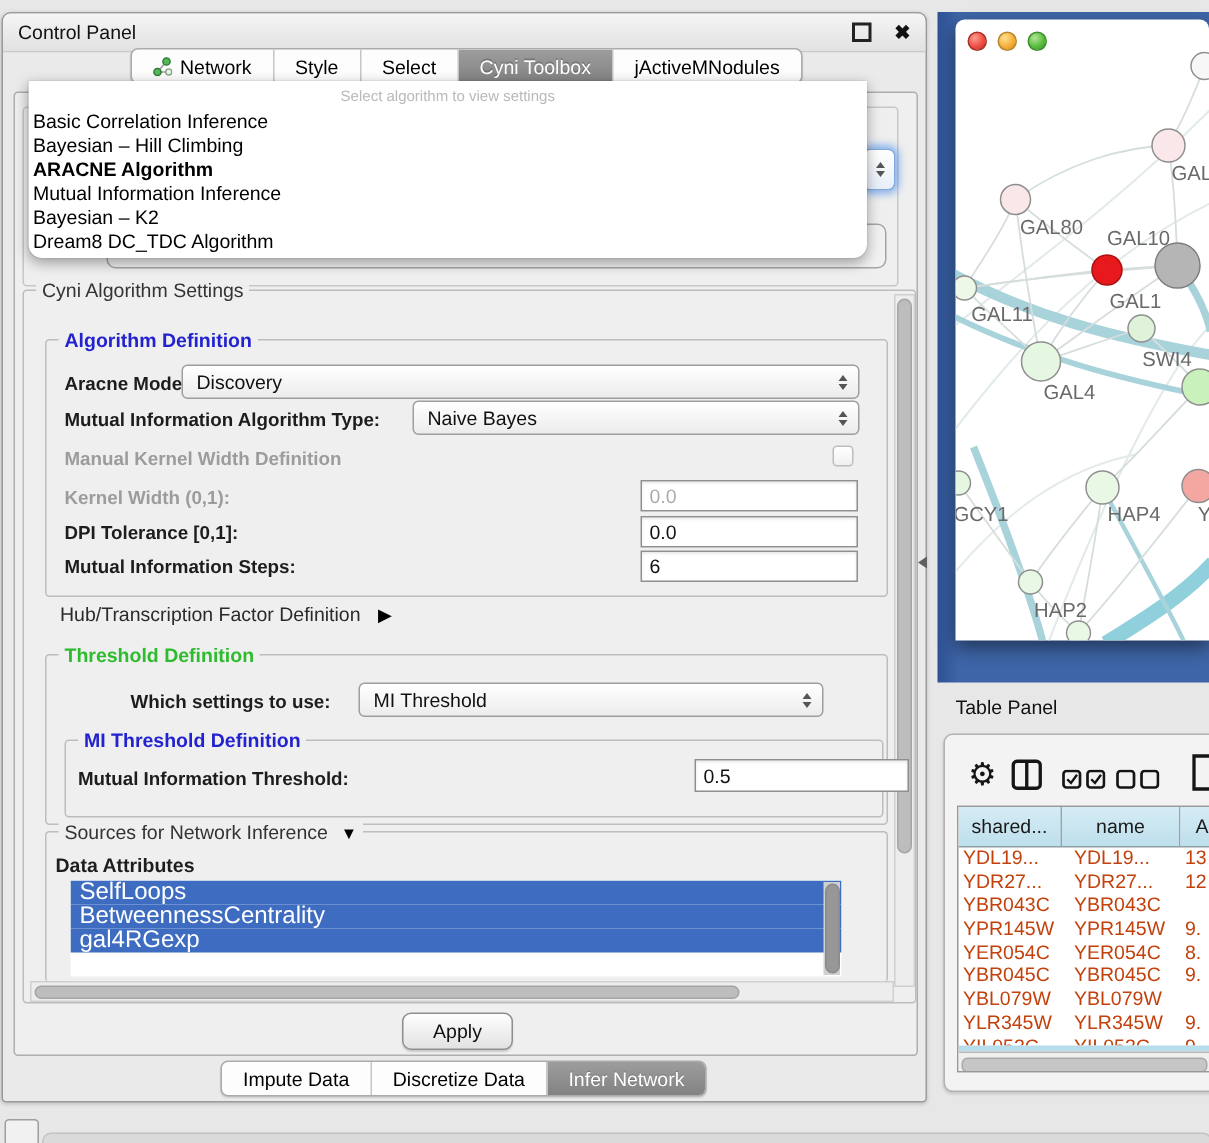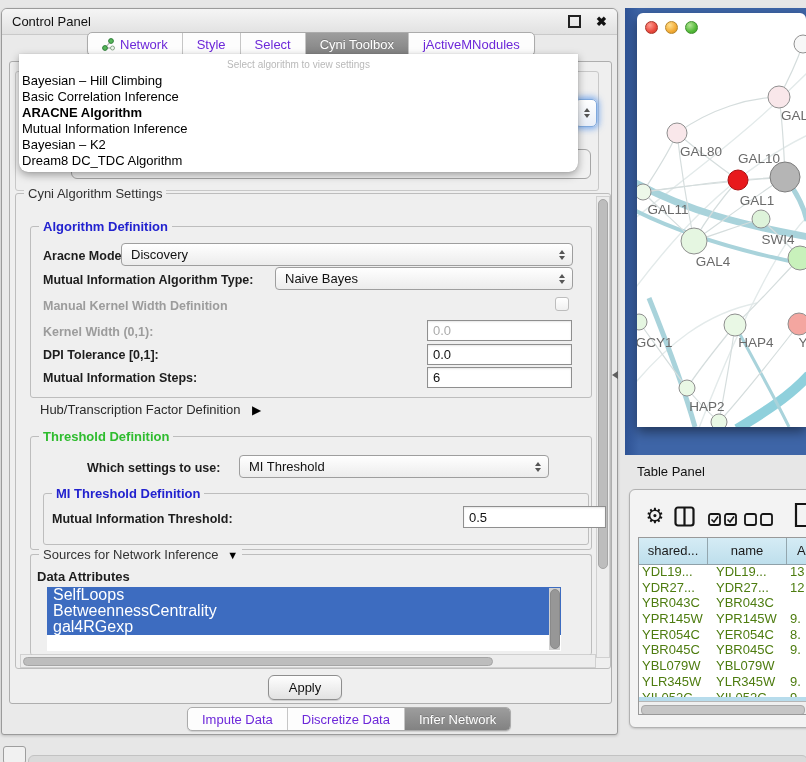--- a/index.html
+++ b/index.html
@@ -6,21 +6,21 @@
   body{width:806px;height:762px;background:#e7e7e7;font-family:"Liberation Sans",sans-serif;position:relative;overflow:hidden;}
   .abs{position:absolute;}
 
   
   .cp{left:1px;top:8px;width:615px;height:725px;background:#eaeaea;border:1px solid #9b9b9b;border-radius:6px 6px 3px 3px;box-shadow:0 1px 3px rgba(0,0,0,.18);}
   .cp-titlebar{left:0;top:0;width:595px;height:25px;background:linear-gradient(#f5f5f5,#e1e1e1);border-bottom:1px solid #c9c9c9;border-radius:5px 5px 0 0;display:flex;align-items:center;padding:0 10px;font-size:13px;color:#111;}
   .float-ic{width:9px;height:9px;border:2px solid #222;margin-left:auto;margin-right:15px;}
   .close-ic{font-size:13px;font-weight:bold;color:#111;line-height:13px;}
 
   .seg-bar{display:inline-flex;background:#fdfdfd;border:1px solid #ababab;border-radius:5px;overflow:hidden;height:22px;font-size:13px;box-shadow:0 1px 1px rgba(0,0,0,.12);}
-  .seg{display:flex;align-items:center;padding:0 14px;border-left:1px solid #c6c6c6;color:#6d28d9;white-space:nowrap;}
+  .seg{display:flex;align-items:center;padding:0 14px;border-left:1px solid #c6c6c6;color:#000000;white-space:nowrap;}
   .seg:first-child{border-left:none;}
   .seg.sel{background:linear-gradient(#9d9d9d,#828282);color:#fff;text-shadow:0 -1px 0 rgba(0,0,0,.2);}
   .tab-icon{display:inline-flex;margin-right:5px;}
 
   .content-panel{left:7px;top:52px;width:601px;height:641px;background:#efefef;border:1px solid #aeaeae;border-radius:3px;}
 
   
   .group{position:absolute;border:1px solid #bdbdbd;border-radius:3px;}
   .gtitle{position:absolute;top:-8px;left:8px;background:#efefef;padding:0 4px;font-size:13px;line-height:15px;white-space:nowrap;}
   .lbl{position:absolute;font-size:12.5px;font-weight:700;color:#1d1d1d;white-space:nowrap;line-height:15px;}
@@ -76,21 +76,21 @@
 
   
   .tp-title{left:637px;top:464px;font-size:13px;color:#111;}
   .tp{left:629px;top:489px;width:190px;height:237px;background:#f3f3f3;border:1px solid #b2b2b2;border-radius:6px;box-shadow:0 1px 2px rgba(0,0,0,.15);}
   .ttable{position:absolute;left:8px;top:47px;width:168px;height:176px;background:#fff;border:1px solid #999;overflow:hidden;box-sizing:content-box;}
   .thead{position:absolute;left:0;top:0;height:26px;display:flex;border-bottom:1px solid #8fa0a8;}
   .th{box-sizing:border-box;height:26px;line-height:25px;text-align:center;font-size:13px;color:#1a1a1a;background:linear-gradient(#d5ecf5,#bedfec);border-right:1px solid #93a6ae;flex:none;}
   .th2{text-align:left;padding-left:10px;border-right:none;}
   .tbody{position:absolute;left:0;top:26px;width:168px;height:133px;overflow:hidden;}
   .tr{position:relative;height:15.7px;}
-  .td{position:absolute;top:0;font-size:13px;color:#4d7c0f;white-space:nowrap;}
+  .td{position:absolute;top:0;font-size:13px;color:#c2410c;white-space:nowrap;}
   .td0{left:3px;}.td1{left:77px;}.td2{left:151px;}
   .sel-sliver{position:absolute;left:0;top:159px;width:168px;height:4px;background:#b7dcec;}
   .t-hsb{position:absolute;left:0;top:163px;width:168px;height:13px;background:#efefef;border-top:1px solid #b6b6b6;}
   .t-hsb-thumb{position:absolute;left:2px;top:2.5px;width:162px;height:8px;background:#c6c6c6;border:1px solid #a9a9a9;border-radius:4px;}
   .icon-btn{position:absolute;display:flex;align-items:center;justify-content:center;color:#151515;}
 
   
   .corner-btn{left:3px;top:746px;width:21px;height:16px;border:1px solid #9e9e9e;border-radius:3px;background:#f1f1f1;}
   .bottom-bar{left:28px;top:755px;width:778px;height:12px;background:#dadada;border:1px solid #c2c2c2;border-radius:6px;}
   .split-arrow{left:608px;top:371px;width:0;height:0;border:4px solid transparent;border-right:6px solid #5f5f5f;}
@@ -243,30 +243,30 @@
     </div>
 
     <div class="apply-btn" style="left:258px;top:613px;">
       <span>Apply</span>
     </div>
   </div>
 
   <div class="popup" style="left:17px;top:45px;width:559px;height:118px;">
     <div class="dd-prompt">Select algorithm to view settings</div>
     <div>
+        <div class="dd-item">Basic Correlation Inference</div>
         <div class="dd-item">Bayesian – Hill Climbing</div>
-        <div class="dd-item">Basic Correlation Inference</div>
         <div class="dd-item bold">ARACNE Algorithm</div>
         <div class="dd-item">Mutual Information Inference</div>
         <div class="dd-item">Bayesian – K2</div>
         <div class="dd-item">Dream8 DC_TDC Algorithm</div>
       </div>
   </div>
 
-  <div class="abs seg-bar" style="left:145px;top:698px;margin-left:40px;">
+  <div class="abs seg-bar" style="left:145px;top:698px;">
       <div class="seg">Impute Data</div>
       <div class="seg">Discretize Data</div>
       <div class="seg sel">Infer Network</div>
     </div>
 </div>
 
 <div class="abs split-arrow"></div>
 
 <div class="abs net-frame">
   <div class="net-win">

